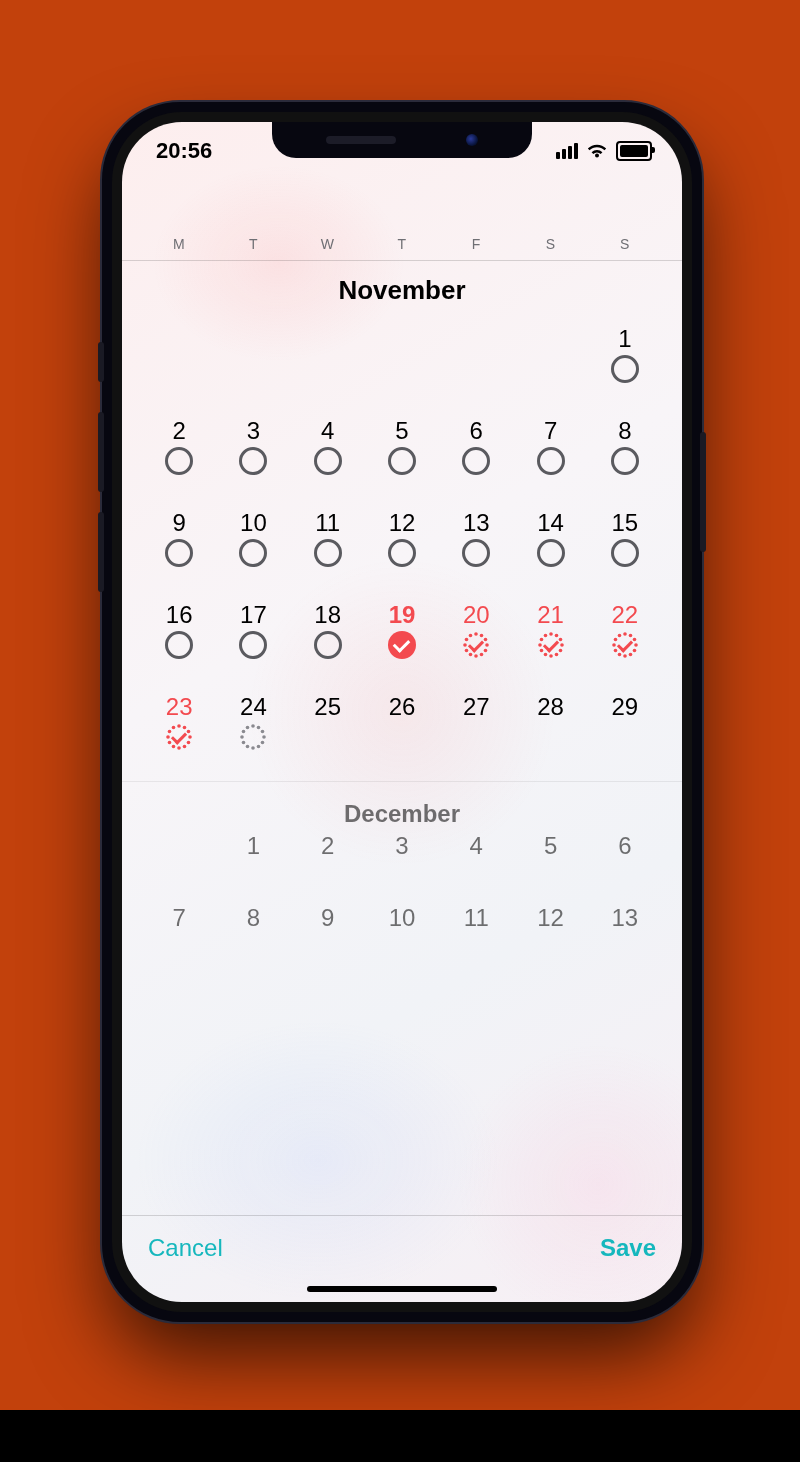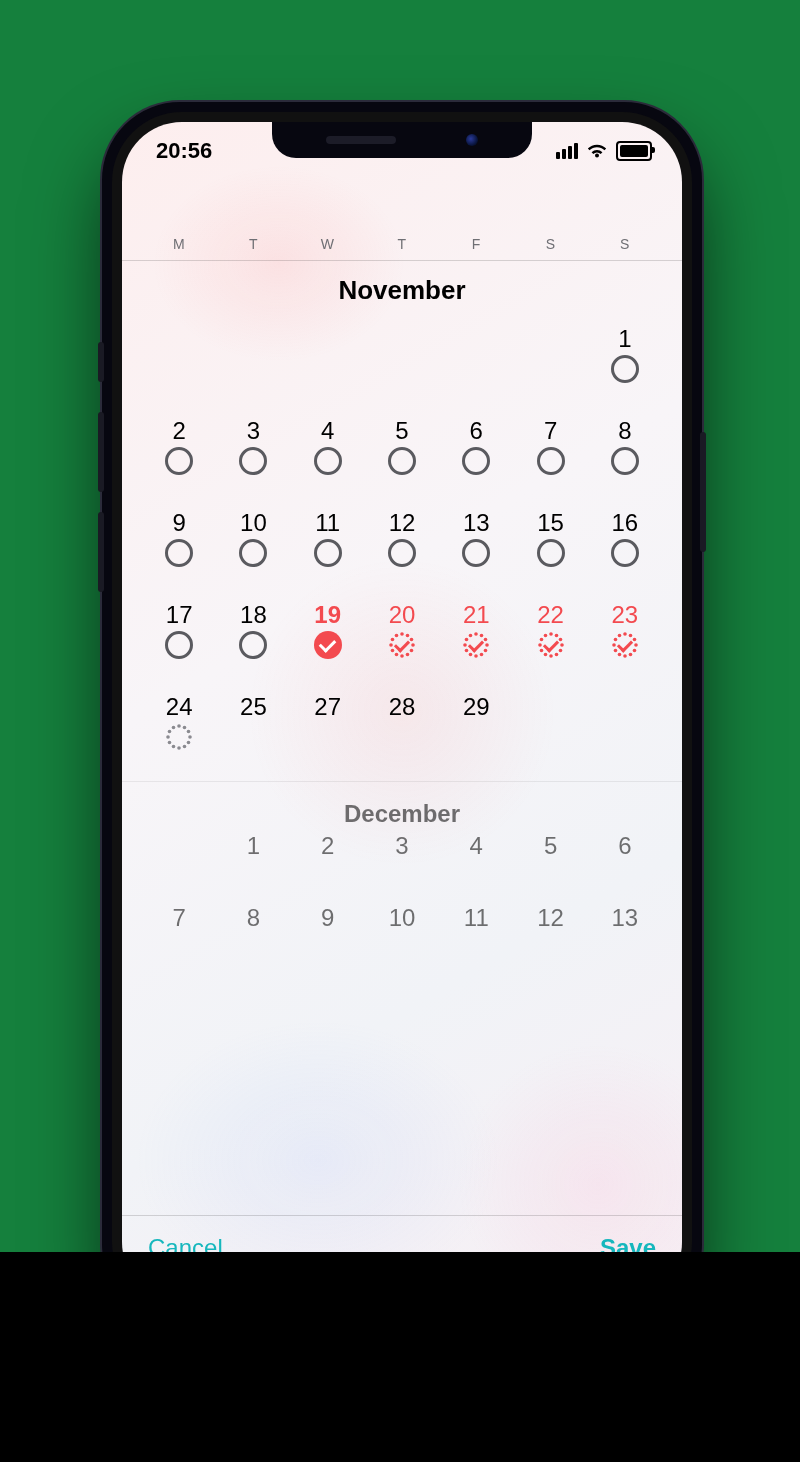--- a/index.html
+++ b/index.html
@@ -1,16 +1,16 @@
 <!DOCTYPE html>
 <html><head>
 <meta charset="utf-8">
 <style>
   html,body{margin:0;padding:0;background:#000;font-family:-apple-system,Helvetica,Arial,sans-serif;}
-  .stage{width:800px;height:1252px;position:relative;margin:0 auto;background:#15803d;}
+  .stage{width:800px;height:1410px;position:relative;margin:0 auto;background:#c2410c;}
   
   .phone{
     position:absolute;left:100px;top:100px;width:600px;height:1220px;
     border-radius:80px;background:#070710;
     box-shadow:0 40px 80px -10px rgba(0,0,0,.7);
     border:2px solid #2b2b3a;
   }
   .phone-inner{
     position:absolute;inset:10px;border-radius:70px;background:#111;
   }
@@ -205,20 +205,24 @@
                   </div>
                   <div class="cell">
                     <div class="num">12</div>
                     <span class="ind ring"></span>
                   </div>
                   <div class="cell">
                     <div class="num">13</div>
                     <span class="ind ring"></span>
                   </div>
                   <div class="cell">
+                    <div class="num">14</div>
+                    <span class="ind ring"></span>
+                  </div>
+                  <div class="cell">
                     <div class="num">15</div>
                     <span class="ind ring"></span>
                   </div>
                   <div class="cell">
                     <div class="num">16</div>
                     <span class="ind ring"></span>
                   </div>
                   <div class="cell">
                     <div class="num">17</div>
                     <span class="ind ring"></span>
@@ -327,20 +331,23 @@
                         <circle cx="14.0" cy="3.0" r="1.8" fill="#8a8a90"></circle>
                         <circle cx="19.5" cy="4.5" r="1.8" fill="#8a8a90"></circle>
                         <circle cx="23.5" cy="8.5" r="1.8" fill="#8a8a90"></circle>
                       </svg>
                     </span>
                   </div>
                   <div class="cell">
                     <div class="num">25</div>
                   </div>
                   <div class="cell">
+                    <div class="num">26</div>
+                  </div>
+                  <div class="cell">
                     <div class="num">27</div>
                   </div>
                   <div class="cell">
                     <div class="num">28</div>
                   </div>
                   <div class="cell">
                     <div class="num">29</div>
                   </div>
                 </div>
             </div>

